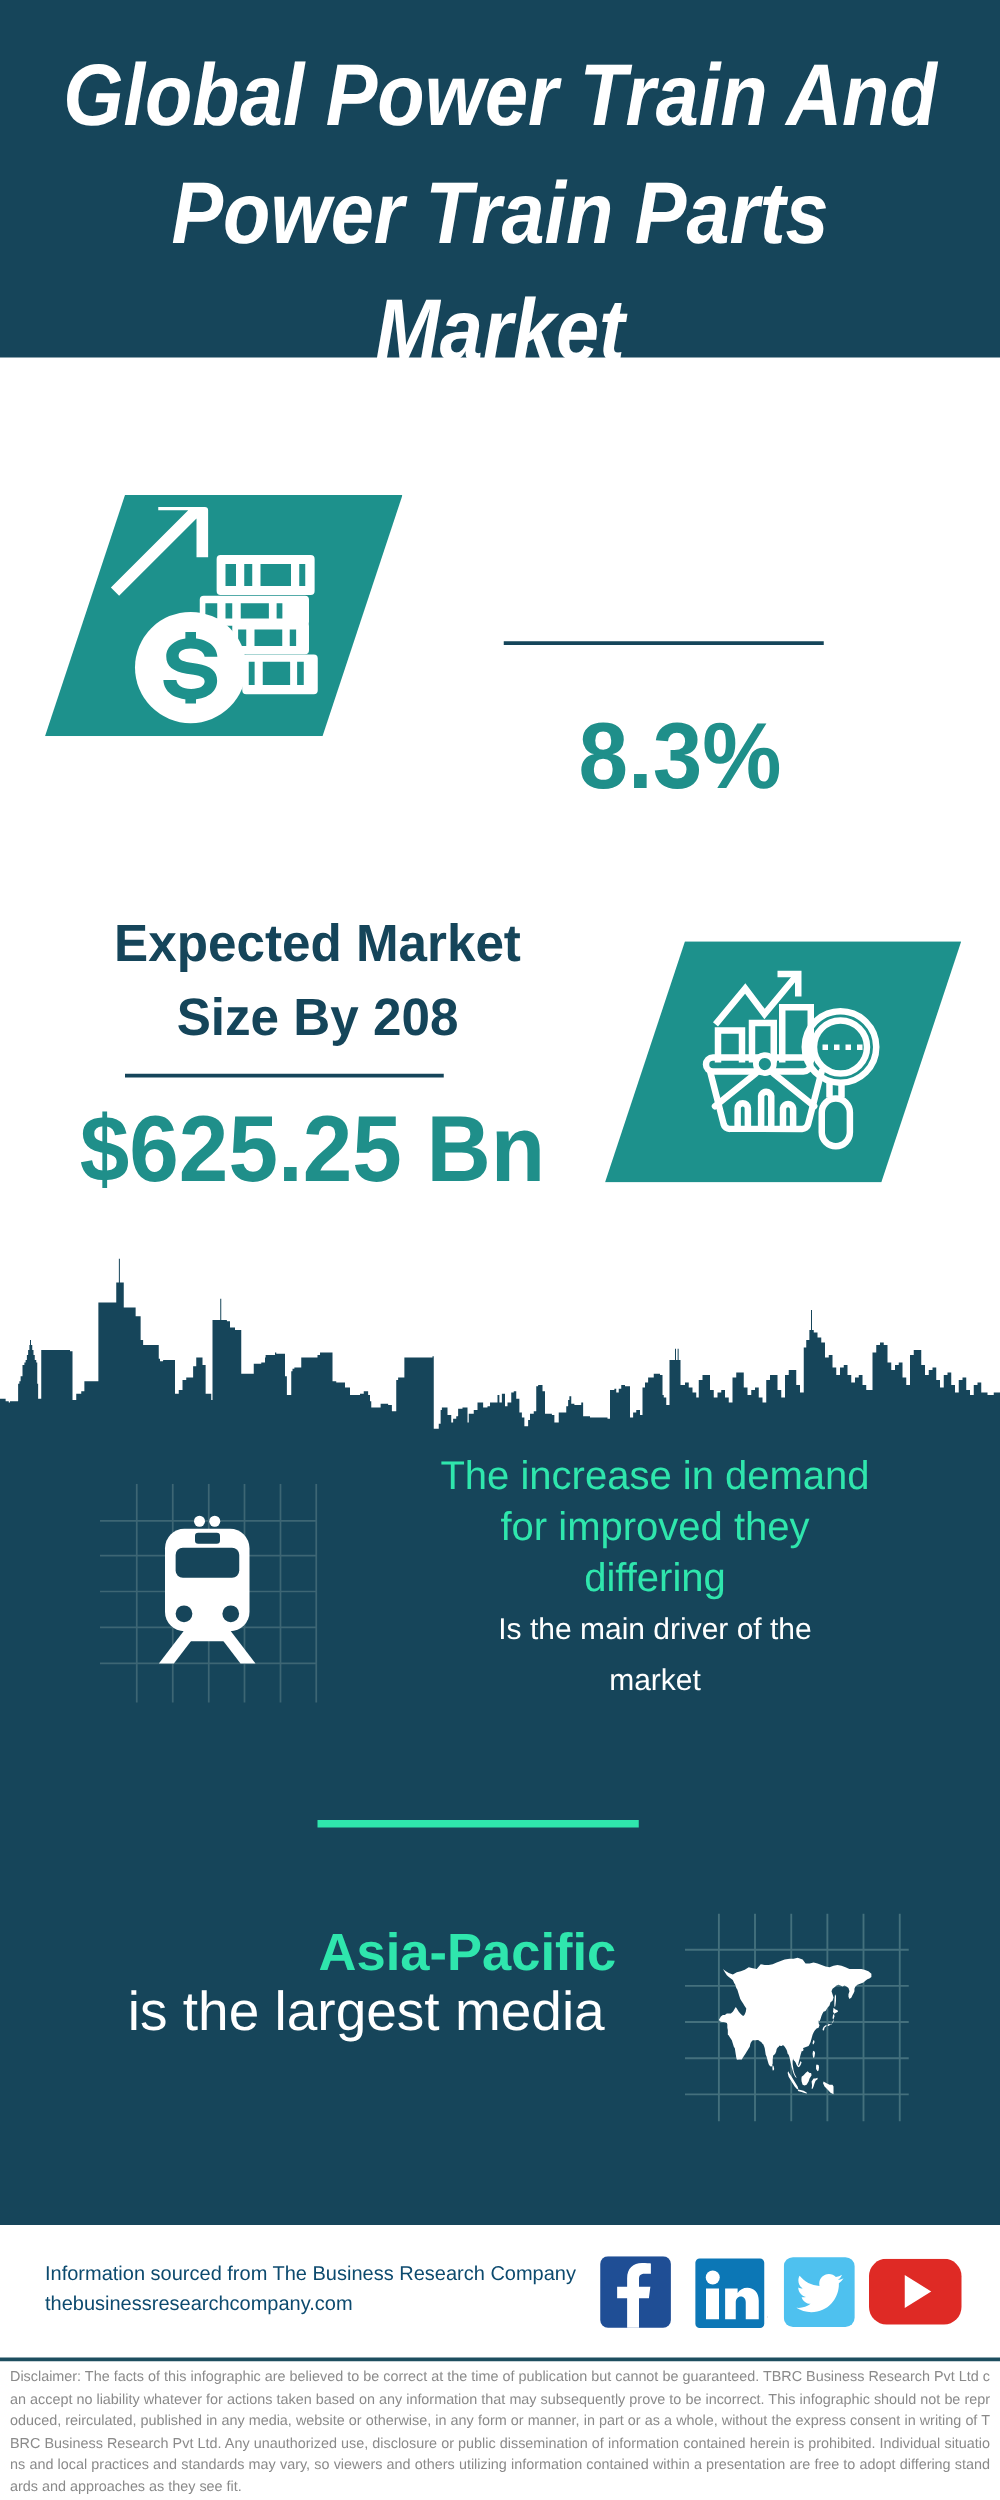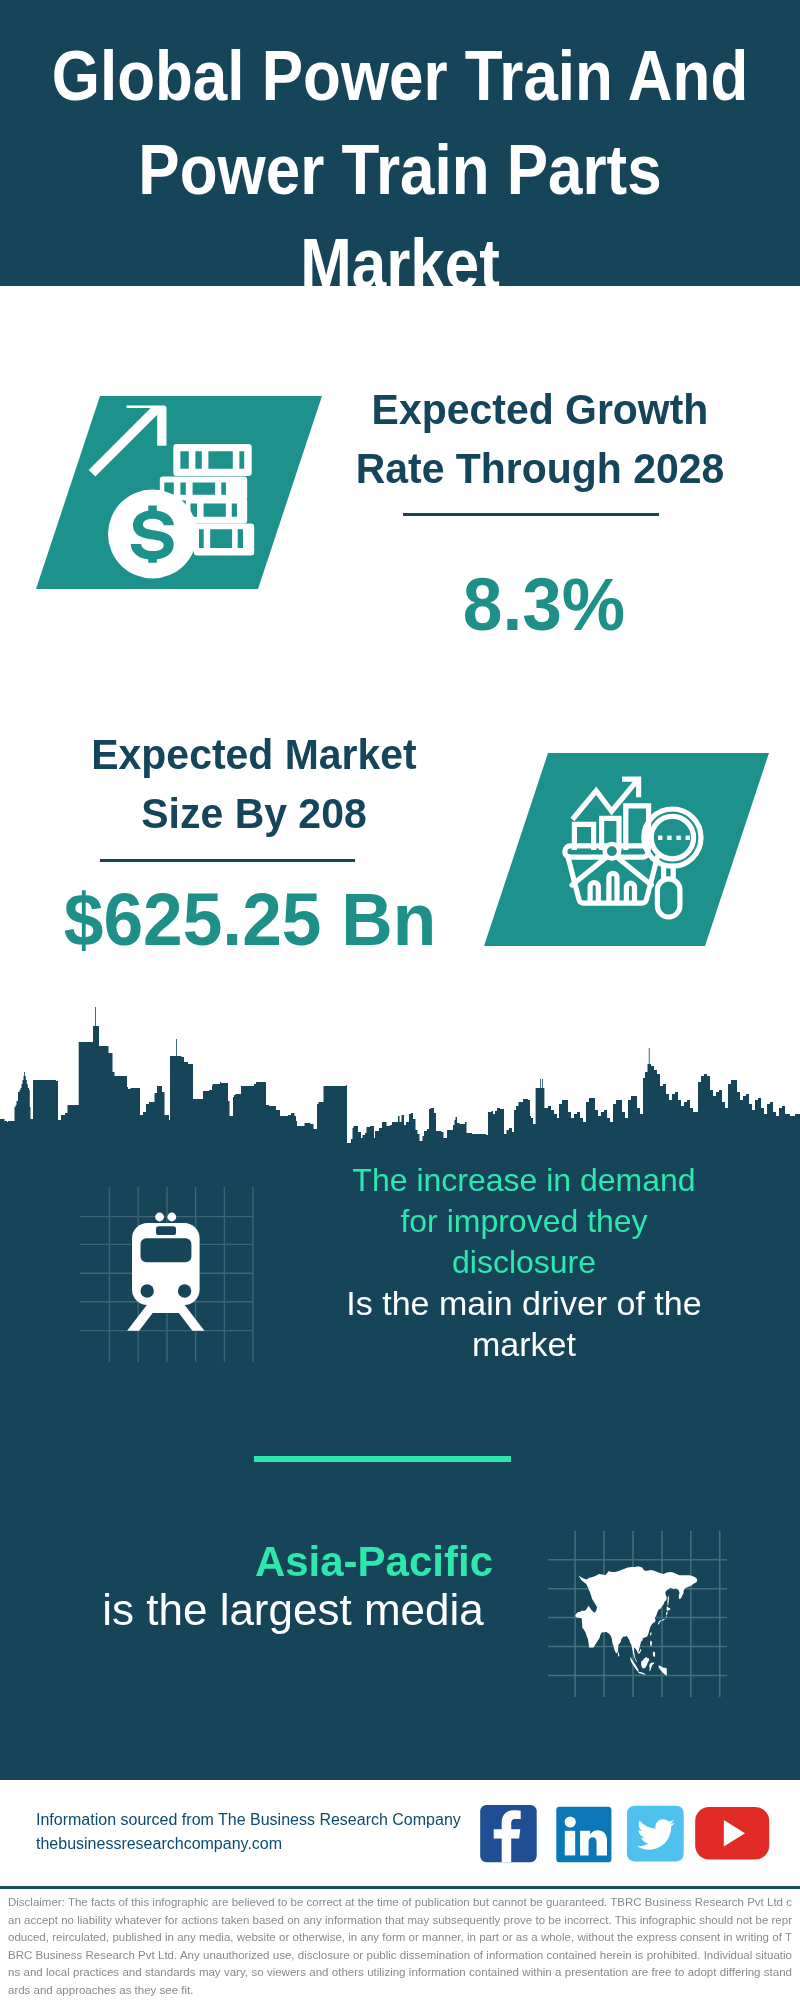--- a/index.html
+++ b/index.html
@@ -1,21 +1,21 @@
 <!DOCTYPE html>
 <html><head>
 <meta charset="utf-8">
 <style>
   html,body{margin:0;padding:0;}
   body{width:800px;height:2000px;background:#ffffff;
        font-family:"Liberation Sans",sans-serif;overflow:hidden;}
   .page{position:relative;width:800px;height:2000px;overflow:hidden;background:#fff;}
 
   
-  .header{position:absolute;left:0;top:0;width:800px;height:286px;background:#16455a;}
+  .header{position:absolute;left:0;top:0;width:800px;height:286px;background:#16455a;font-style:italic;}
   .header .ttl{position:absolute;left:0;top:0;width:800px;color:#fff;
        font-size:70px;font-weight:bold;line-height:94px;text-align:center;}
   .header .ttl > span{display:block;transform:scaleX(0.885);}
 
   
   .lbl{position:absolute;color:#15455a;font-size:42px;font-weight:bold;
        line-height:59px;text-align:center;width:100%;left:0;}
   .lbl > span{display:block;transform:scaleX(0.975);}
   .rule{position:absolute;background:#15455a;height:3px;}
   .val{position:absolute;color:#1f8f8a;font-size:75px;font-weight:bold;
@@ -24,21 +24,21 @@
 
   
   .tile{position:absolute;background:#1d918c;
         clip-path:polygon(64px 0, 100% 0, calc(100% - 64px) 100%, 0 100%);}
   .tile svg{position:absolute;}
 
   
   .dark{position:absolute;left:0;width:800px;background:#16455a;}
 
   .hl{color:#2fe6ad;font-size:32px;font-weight:normal;line-height:41px;text-align:center;}
-  .bd{color:#ffffff;font-size:34px;font-weight:normal;line-height:41px;text-align:center;}
+  .bd{color:#ffffff;font-size:24px;font-weight:normal;line-height:41px;text-align:center;}
   .hl span,.bd span{display:block;}
 
   .hl2{color:#2fe6ad;font-size:42px;font-weight:bold;line-height:48px;text-align:right;}
   .bd2{color:#ffffff;font-size:44px;font-weight:normal;line-height:48px;text-align:center;}
   .hl2 span,.bd2 span{display:block;}
 
   
   .srcTxt{position:absolute;color:#0c4a6e;font-size:16px;line-height:24px;white-space:nowrap;}
   .social{position:absolute;width:300px;height:60px;}
   .social svg{position:absolute;}
@@ -99,24 +99,20 @@
                  l5.6 0.9 c6.2 1 8.8 2.4 8.8 5.4 c0 3.6 -4 5.9 -10.8 5.9
                  c-7.1 0 -11.2 -2.5 -11.8 -7.1 h-10.4 c0.5 9.5 8.5 15.6 21.7 15.6
                  c13 0 21.3 -6 21.3 -15.1 c0 -7.5 -5 -11.7 -15.8 -13.5
                  l-6.3 -1 c-6.4 -1.1 -8.7 -2.6 -8.7 -5.4 c0 -3.5 3.6 -5.8 9.7 -5.8
                  c6.3 0 10.2 2.4 11.1 6.5 h10.2 c-0.7 -8.9 -8.4 -14.7 -21.2 -14.7 z"></path>
       </g>
     </svg>
   </div>
 
   <div style="position:absolute;left:340px;top:380px;width:400px;height:250px;">
-    <div class="lbl" style="top:0;">
-      <span>Expected Growth</span>
-      <span>Rate Through 2028</span>
-    </div>
     <div class="rule" style="left:63px;top:133px;width:256px;"></div>
     <div class="val" style="top:159px;left:4px;margin-top:28px;">
       <span>8.3%</span>
     </div>
   </div>
 
   <div class="tile" style="left:484px;top:753px;width:285px;height:193px;">
     <svg viewBox="484 753 285 193" width="285" height="193" style="left:0;top:0;">
       <g fill="none" stroke="#ffffff" stroke-width="5.2" stroke-linecap="butt" stroke-linejoin="miter">
 
@@ -197,21 +193,21 @@
       <rect x="140.5" y="1238.2" width="50.9" height="24.1" rx="5.8"></rect>
       <circle cx="147.2" cy="1291.0" r="6.7"></circle>
       <circle cx="184.6" cy="1291.0" r="6.7"></circle>
     </g>
   </svg>
 
   <div style="position:absolute;left:324px;top:1160px;width:400px;">
     <div class="hl">
       <span>The increase in demand</span>
       <span>for improved they</span>
-      <span>disclosure</span>
+      <span>differing</span>
     </div>
     <div class="bd">
       <span>Is the main driver of the</span>
       <span>market</span>
     </div>
   </div>
 
   <div style="position:absolute;left:254px;top:1456px;width:257px;height:6px;background:#2fe6ad;"></div>
 
   <div style="position:absolute;left:93px;top:1538px;width:400px;">

